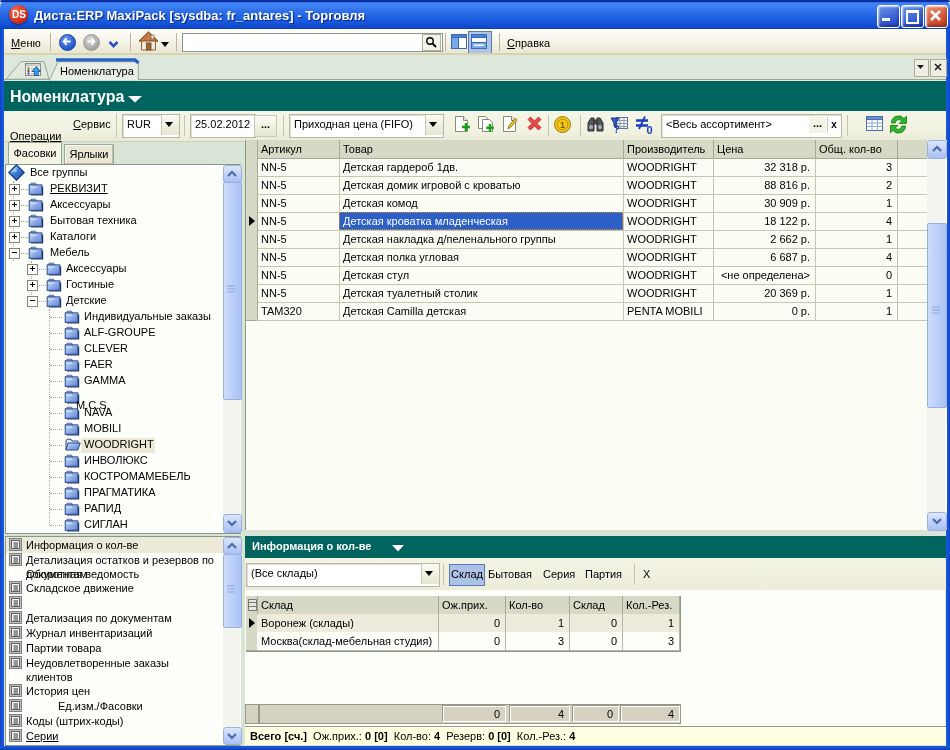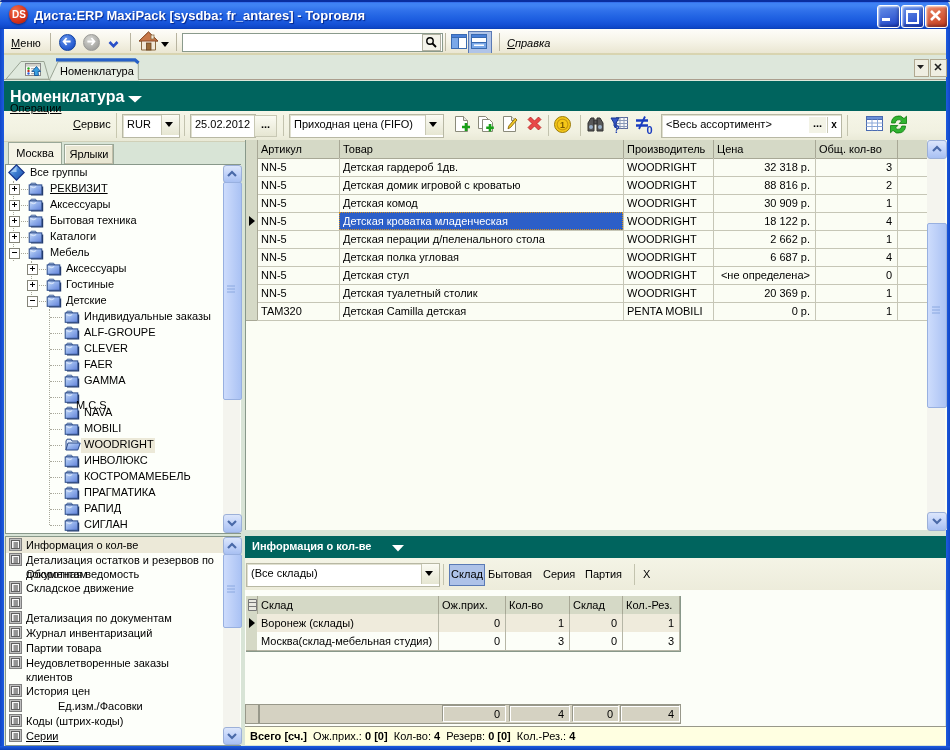--- a/index.html
+++ b/index.html
@@ -80,21 +80,21 @@
  <rect x="0.5" y="3.5" width="7" height="11" fill="#7aa8e8" stroke="#3a6ab0"></rect>
 </svg>
 <div class="ab" style="left:468px;top:31px;width:22px;height:21px;background:#b0c4e8;border:1px solid #5a7ab5;"></div>
 <svg class="ab" style="left:471px;top:34px" width="16" height="15">
  <rect x="0.5" y="0.5" width="15" height="14" fill="#fff" stroke="#3a6ab0"></rect>
  <rect x="0.5" y="0.5" width="15" height="3" fill="#4a80d8" stroke="#3a6ab0"></rect>
  <rect x="0.5" y="8.5" width="15" height="6" fill="#7aa8e8" stroke="#3a6ab0"></rect>
  <rect x="3" y="10.5" width="10" height="1.5" fill="#fff"></rect>
 </svg>
 <div class="ab" style="left:499px;top:33px;width:1px;height:18px;background:#b8b4a0;"></div>
-<div class="ab" style="left:507px;top:37px;font-style:italic;"><span style="text-decoration:underline">С</span>правка</div>
+<div class="ab" style="left:507px;top:37px;"><span style="text-decoration:underline">С</span>правка</div>
 
 
 <div class="ab" style="left:4px;top:53px;width:942px;height:2px;background:#d8d4b0;"></div>
 <div class="ab" style="left:4px;top:55px;width:942px;height:26px;background:#dde7db;"></div>
 <div class="ab" style="left:4px;top:79px;width:942px;height:1px;background:#ab9f8e;"></div>
 <svg class="ab" style="left:0px;top:57px" width="142" height="24">
  <path d="M6 22.2 L21 4.5 L44 4.5 L49 22.2 Z" fill="#dfe9dd" stroke="#9aa595"></path>
  <path d="M49.5 23 L58 4.8 L138.3 4.8 L138.3 23 Z" fill="#e9efe5" stroke="#9aa595"></path>
  <path d="M56 2.8 L135 2.8 L138.5 6" stroke="#2660c8" stroke-width="3.2" fill="none"></path>
  <path d="M50.5 22.4 L138 22.4" stroke="#e9efe5" stroke-width="2"></path>
@@ -124,21 +124,21 @@
 
 
 <div class="ab" style="left:4px;top:81px;width:942px;height:30px;background:#00645e;"></div>
 <div class="ab b" style="left:10px;top:88px;color:#fff;font-size:16px;">Номенклатура</div>
 <svg class="ab" style="left:128px;top:96px" width="15" height="7">
     <path d="M0 0 L14 0 L7 6.5 Z" fill="#fff"></path>
   </svg>
 
 
 <div class="ab" style="left:4px;top:111px;width:942px;height:30px;background:linear-gradient(180deg,#f6f6e8 0%,#f1f1e1 70%,#e9e9d6 100%);border-bottom:1px solid #d0d0b8;"></div>
-<div class="ab" style="left:10px;top:102px;text-decoration:underline;"><span style="text-decoration:underline">О</span>перации</div>
+<div class="ab" style="left:10px;top:130px;text-decoration:underline;"><span style="text-decoration:underline">О</span>перации</div>
 <div class="ab" style="left:73px;top:118px;"><span style="text-decoration:underline">С</span>ервис</div>
 <div class="ab" style="left:116px;top:113px;width:1px;height:25px;background:#c8c8b0;"></div>
 
 <div class="ab" style="left:122px;top:114px;width:56px;height:22px;border:1px solid #b8b8a4;background:#fff;box-shadow:inset 1px 1px 0 #e0e0d0;"></div><div class="ab" style="left:127px;top:118px;">RUR</div><div class="ab" style="left:161px;top:115px;width:17px;height:20px;background:linear-gradient(180deg,#fbfbf3,#e6e6d2);border-left:1px solid #c8c8b4;"></div><svg class="ab" style="left:165px;top:122px" width="9" height="6">
     <path d="M0 0 L8 0 L4 5 Z" fill="#000"></path>
   </svg>
 <div class="ab csep" style="left:184px;top:115px;height:21px;"></div>
 <div class="ab" style="left:190px;top:114px;width:64px;height:22px;border:1px solid #b8b8a4;background:#fff;box-shadow:inset 1px 1px 0 #e0e0d0;"></div><div class="ab" style="left:195px;top:118px;">25.02.2012</div>
 <div class="ab" style="left:254px;top:115px;width:21px;height:20px;background:linear-gradient(180deg,#fbfbf3,#e6e6d2);border:1px solid #c8c8b4;text-align:center;font-weight:bold;line-height:16px;">...</div>
 <div class="ab csep" style="left:283px;top:115px;height:21px;"></div>
@@ -200,21 +200,21 @@
  <rect x="0.5" y="0.5" width="16" height="14" fill="#fff" stroke="#4a6ab0"></rect>
  <rect x="0.5" y="0.5" width="16" height="3" fill="#6a90d8" stroke="#4a6ab0"></rect>
  <path d="M0.5 7 L16.5 7 M0.5 10.5 L16.5 10.5 M6 3.5 L6 14.5 M11.5 3.5 L11.5 14.5" stroke="#8aa8d8"></path>
 </svg>
 <svg class="ab" style="left:889px;top:115px" width="19" height="19">
  <path d="M2.5 8 A 7 7 0 0 1 15 3.6 L17.5 1.2 L17.5 8.5 L10.2 8.5 L12.6 6 A 3.6 3.6 0 0 0 6.2 8 Z" fill="#30b430" stroke="#0e7a0e" stroke-width="0.8"></path>
  <path d="M16.5 11 A 7 7 0 0 1 4 15.4 L1.5 17.8 L1.5 10.5 L8.8 10.5 L6.4 13 A 3.6 3.6 0 0 0 12.8 11 Z" fill="#30b430" stroke="#0e7a0e" stroke-width="0.8"></path>
 </svg>
 
 
-<div class="ab" style="left:8px;top:142px;width:52px;height:22px;border:1px solid #9aa898;border-bottom:0;background:#f5f4e6;text-align:center;line-height:21px;">Москва</div>
+<div class="ab" style="left:8px;top:142px;width:52px;height:22px;border:1px solid #9aa898;border-bottom:0;background:#f5f4e6;text-align:center;line-height:21px;">Фасовки</div>
 <div class="ab" style="left:64px;top:144px;width:48px;height:19px;border:1px solid #9aa898;background:#e9e7d3;text-align:center;line-height:18px;box-shadow:inset -1px -1px 0 #c0bda8,inset 1px 1px 0 #fbfaf2;">Ярлыки</div>
 
 <div class="ab" style="left:5px;top:164px;width:235px;height:368px;background:#fdfffa;border:1px solid #88988a;border-right:0;"></div>
 <svg width="0" height="0">
     <defs>
 <linearGradient id="gf" x1="0" y1="0" x2="1" y2="1">
  <stop offset="0" stop-color="#cfe0fa"></stop>
         <stop offset="0.45" stop-color="#94b2ec"></stop>
         <stop offset="1" stop-color="#6080d8"></stop>
 </linearGradient>
@@ -501,21 +501,21 @@
 <div class="ab" style="left:627px;top:215px;">WOODRIGHT</div>
 <div class="ab" style="left:713px;top:215px;width:97px;text-align:right;">18 122 р.</div>
 <div class="ab" style="left:815px;top:215px;width:77px;text-align:right;">4</div>
 <div class="ab" style="left:246px;top:230px;width:11px;height:18px;background:#d5d9c6;border-right:1px solid #a8a896;border-bottom:1px solid #a8a896;"></div>
 <div class="ab" style="left:257px;top:230px;width:82px;height:18px;border-right:1px solid #c6c6b6;border-bottom:1px solid #c6c6b6;"></div>
 <div class="ab" style="left:339px;top:230px;width:284px;height:18px;border-right:1px solid #c6c6b6;border-bottom:1px solid #c6c6b6;"></div>
 <div class="ab" style="left:623px;top:230px;width:90px;height:18px;border-right:1px solid #c6c6b6;border-bottom:1px solid #c6c6b6;"></div>
 <div class="ab" style="left:713px;top:230px;width:102px;height:18px;border-right:1px solid #c6c6b6;border-bottom:1px solid #c6c6b6;"></div>
 <div class="ab" style="left:815px;top:230px;width:82px;height:18px;border-right:1px solid #c6c6b6;border-bottom:1px solid #c6c6b6;"></div>
 <div class="ab" style="left:261px;top:233px;">NN-5</div>
-<div class="ab" style="left:343px;top:233px;color:#000;white-space:nowrap;">Детская перации д/пеленального стола</div>
+<div class="ab" style="left:343px;top:233px;color:#000;white-space:nowrap;">Детская накладка д/пеленального группы</div>
 <div class="ab" style="left:627px;top:233px;">WOODRIGHT</div>
 <div class="ab" style="left:713px;top:233px;width:97px;text-align:right;">2 662 р.</div>
 <div class="ab" style="left:815px;top:233px;width:77px;text-align:right;">1</div>
 <div class="ab" style="left:246px;top:248px;width:11px;height:18px;background:#d5d9c6;border-right:1px solid #a8a896;border-bottom:1px solid #a8a896;"></div>
 <div class="ab" style="left:257px;top:248px;width:82px;height:18px;border-right:1px solid #c6c6b6;border-bottom:1px solid #c6c6b6;"></div>
 <div class="ab" style="left:339px;top:248px;width:284px;height:18px;border-right:1px solid #c6c6b6;border-bottom:1px solid #c6c6b6;"></div>
 <div class="ab" style="left:623px;top:248px;width:90px;height:18px;border-right:1px solid #c6c6b6;border-bottom:1px solid #c6c6b6;"></div>
 <div class="ab" style="left:713px;top:248px;width:102px;height:18px;border-right:1px solid #c6c6b6;border-bottom:1px solid #c6c6b6;"></div>
 <div class="ab" style="left:815px;top:248px;width:82px;height:18px;border-right:1px solid #c6c6b6;border-bottom:1px solid #c6c6b6;"></div>
 <div class="ab" style="left:261px;top:251px;">NN-5</div>

